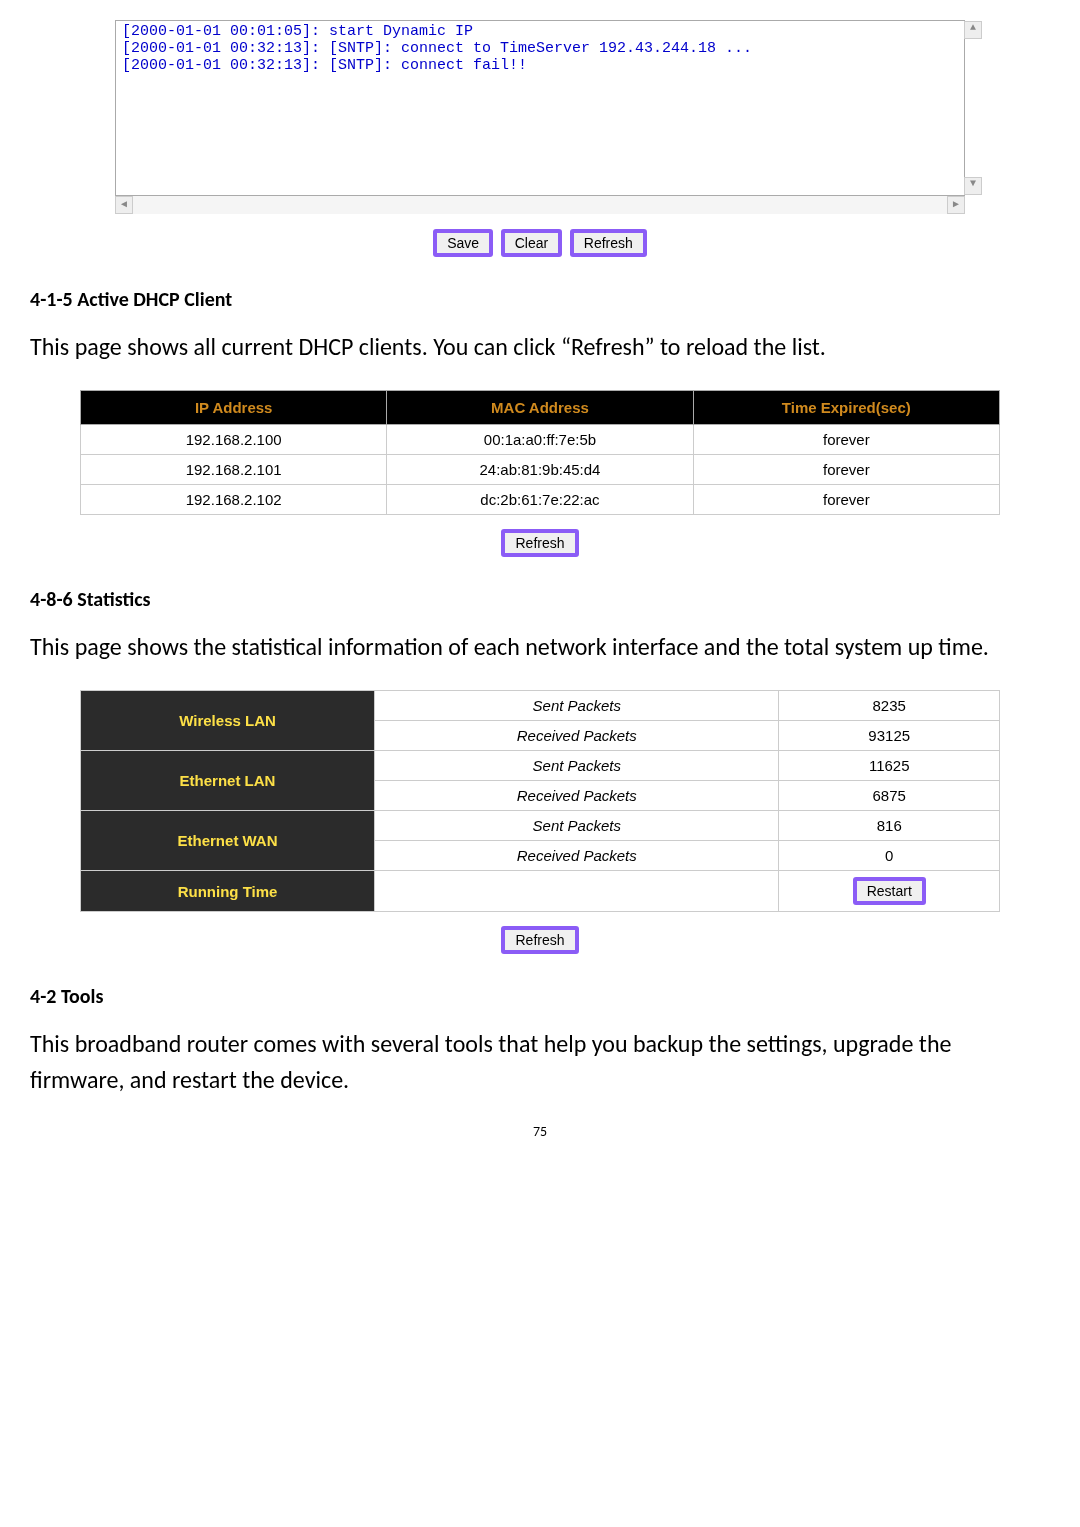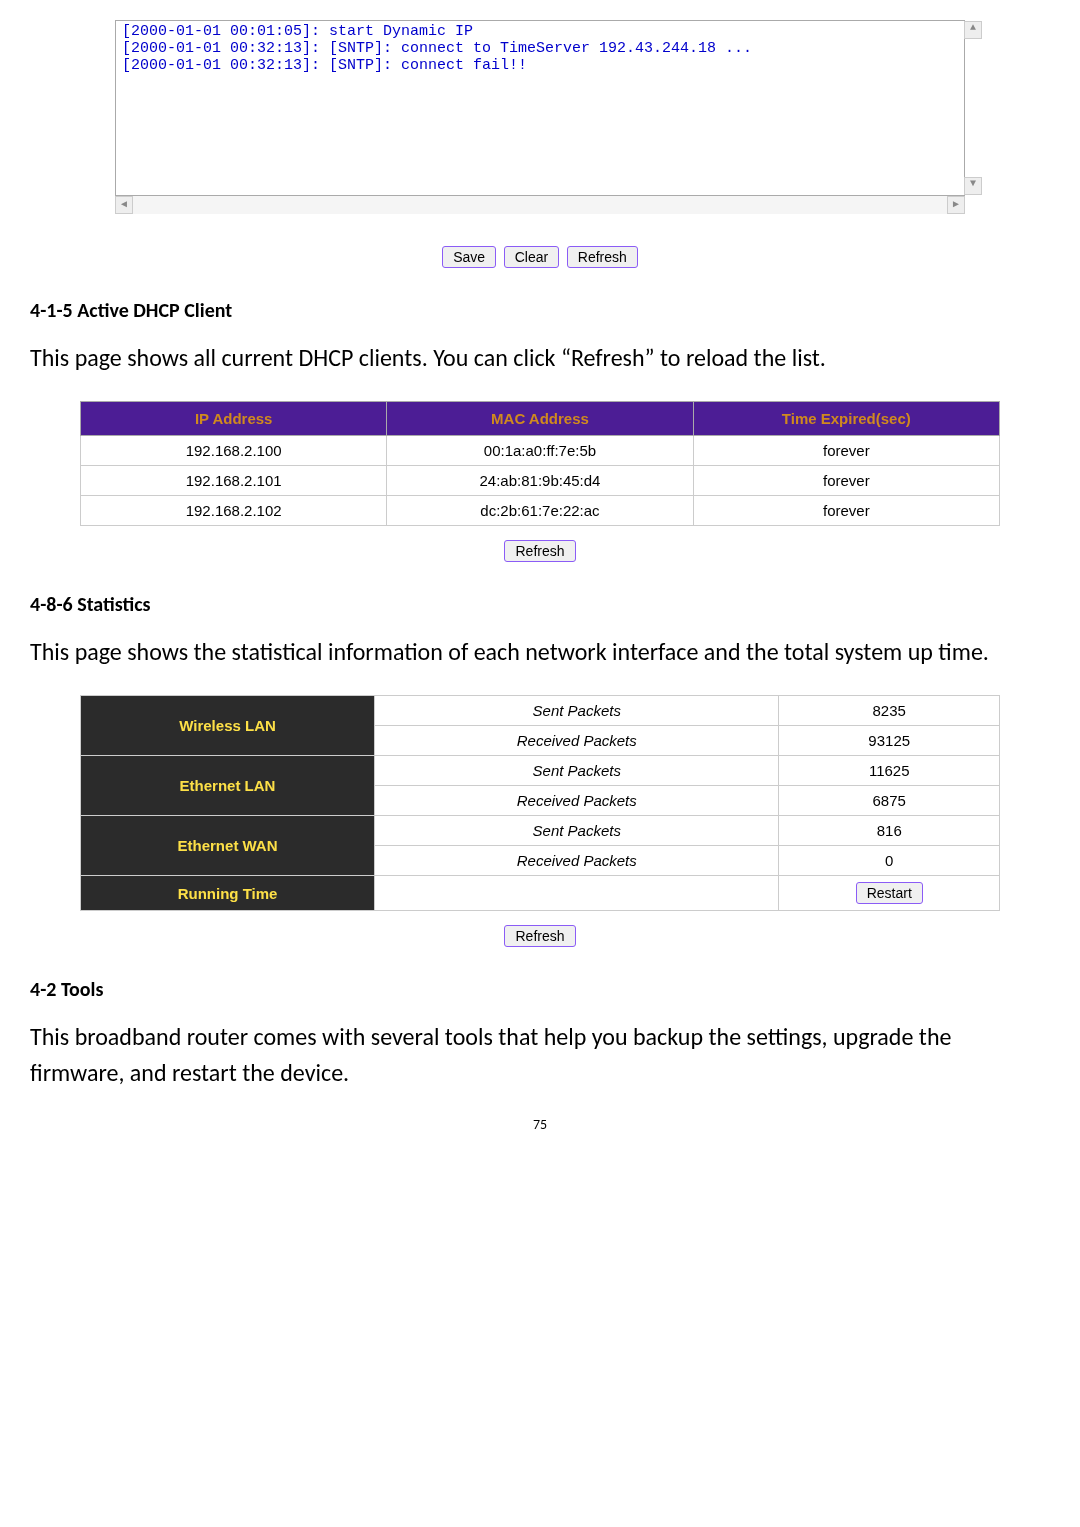--- a/index.html
+++ b/index.html
@@ -4,21 +4,21 @@
 <style>
   body {
     font-family: Calibri, Arial, sans-serif;
     background: #fff;
     margin: 0;
     padding: 20px 30px;
     color: #000;
     width: 1020px;
   }
   .log-container {
-    margin: 0 auto 32px auto;
+    margin: 0 auto 15px auto;
     width: 850px;
   }
   .log-box {
     border: 1px solid #aaa;
     background: #fff;
     font-family: "Courier New", monospace;
     font-size: 15px;
     color: #0000cc;
     padding: 2px 6px;
     height: 170px;
@@ -59,21 +59,21 @@
   .hscroll-right { right: 0; }
   .button-row {
     text-align: center;
     margin: 14px 0 30px 0;
   }
   .btn {
     font-family: Arial, sans-serif;
     font-size: 14px;
     padding: 2px 10px;
     background: #f0f0f0;
-    border: 1px solid #8b5cf6;
+    border: 4px solid #8b5cf6;
     border-radius: 3px;
     margin: 0 2px;
     cursor: pointer;
   }
   h3.section {
     font-size: 20px;
     font-weight: bold;
     margin: 25px 0 18px 0;
   }
   p.body {
@@ -81,21 +81,21 @@
     line-height: 1.5;
     margin: 0 0 25px 0;
   }
   .dhcp-table, .stats-table {
     border-collapse: collapse;
     width: 920px;
     margin: 0 auto;
     font-family: Verdana, Arial, sans-serif;
   }
   .dhcp-table th {
-    background: #4c1d95;
+    background: #000000;
     color: #d08a1e;
     font-weight: bold;
     font-size: 15px;
     padding: 8px 0;
     border: 1px solid #aaa;
     width: 33.3%;
   }
   .dhcp-table td {
     border: 1px solid #ccc;
     text-align: center;

